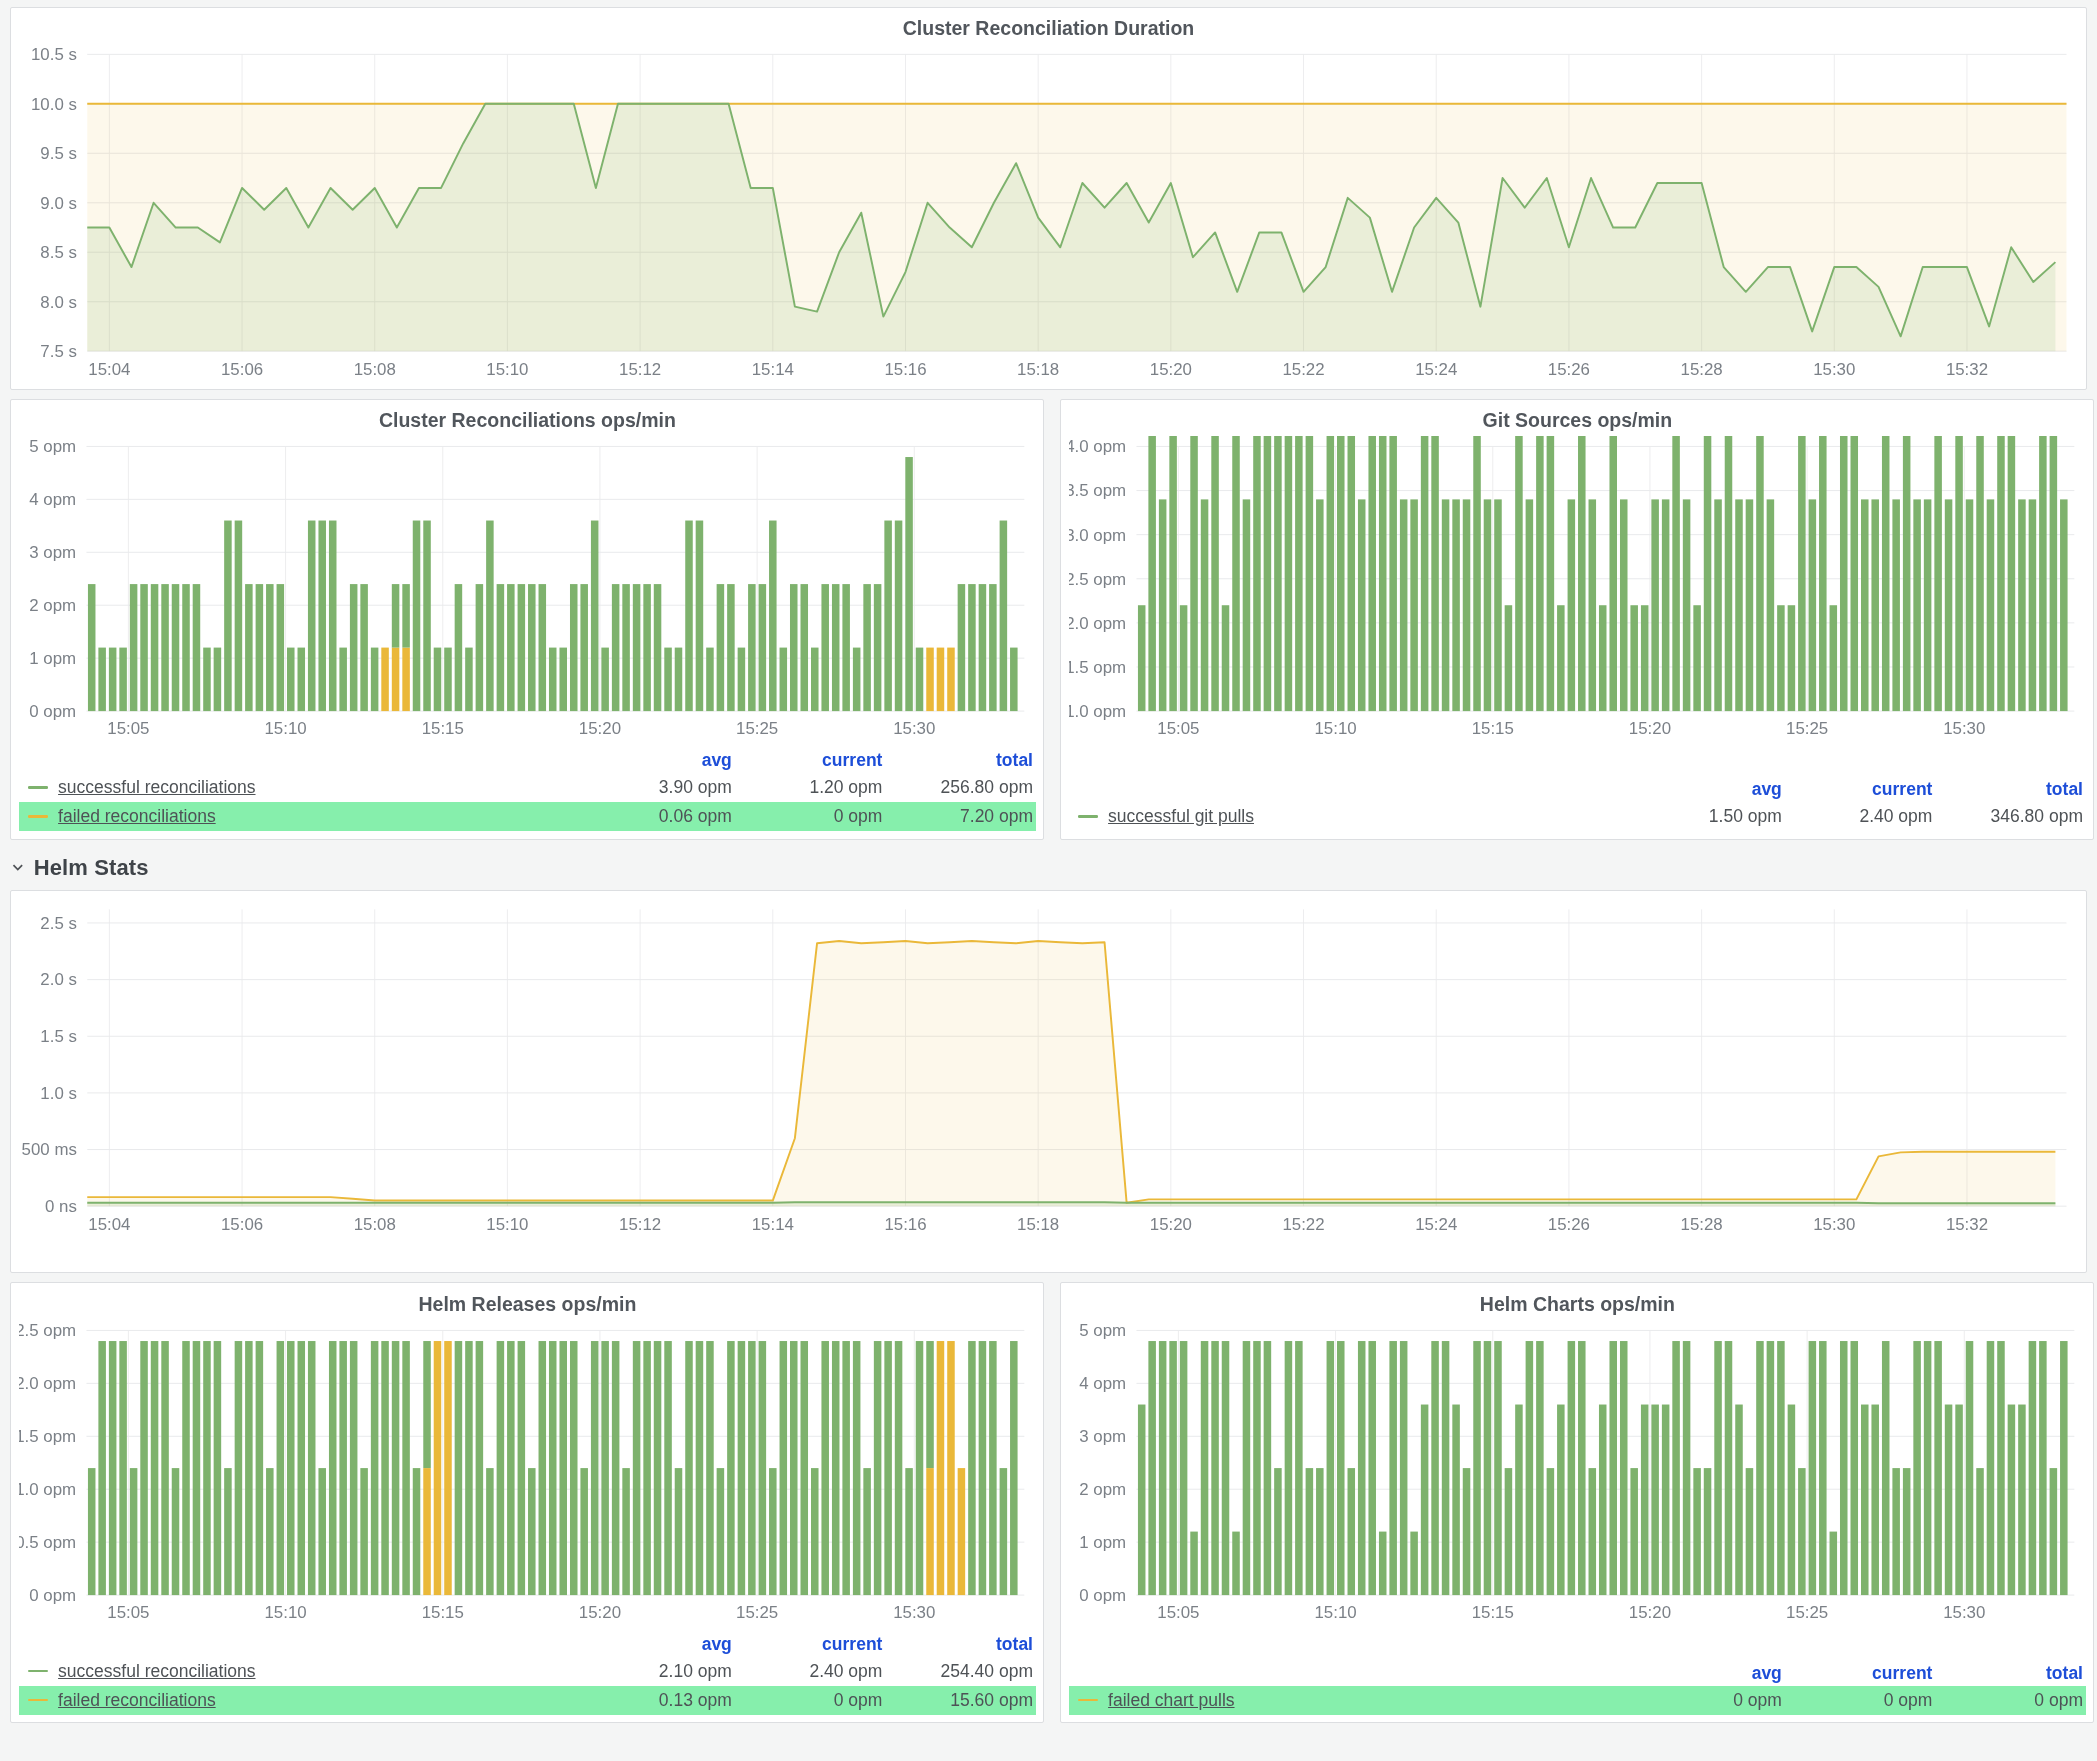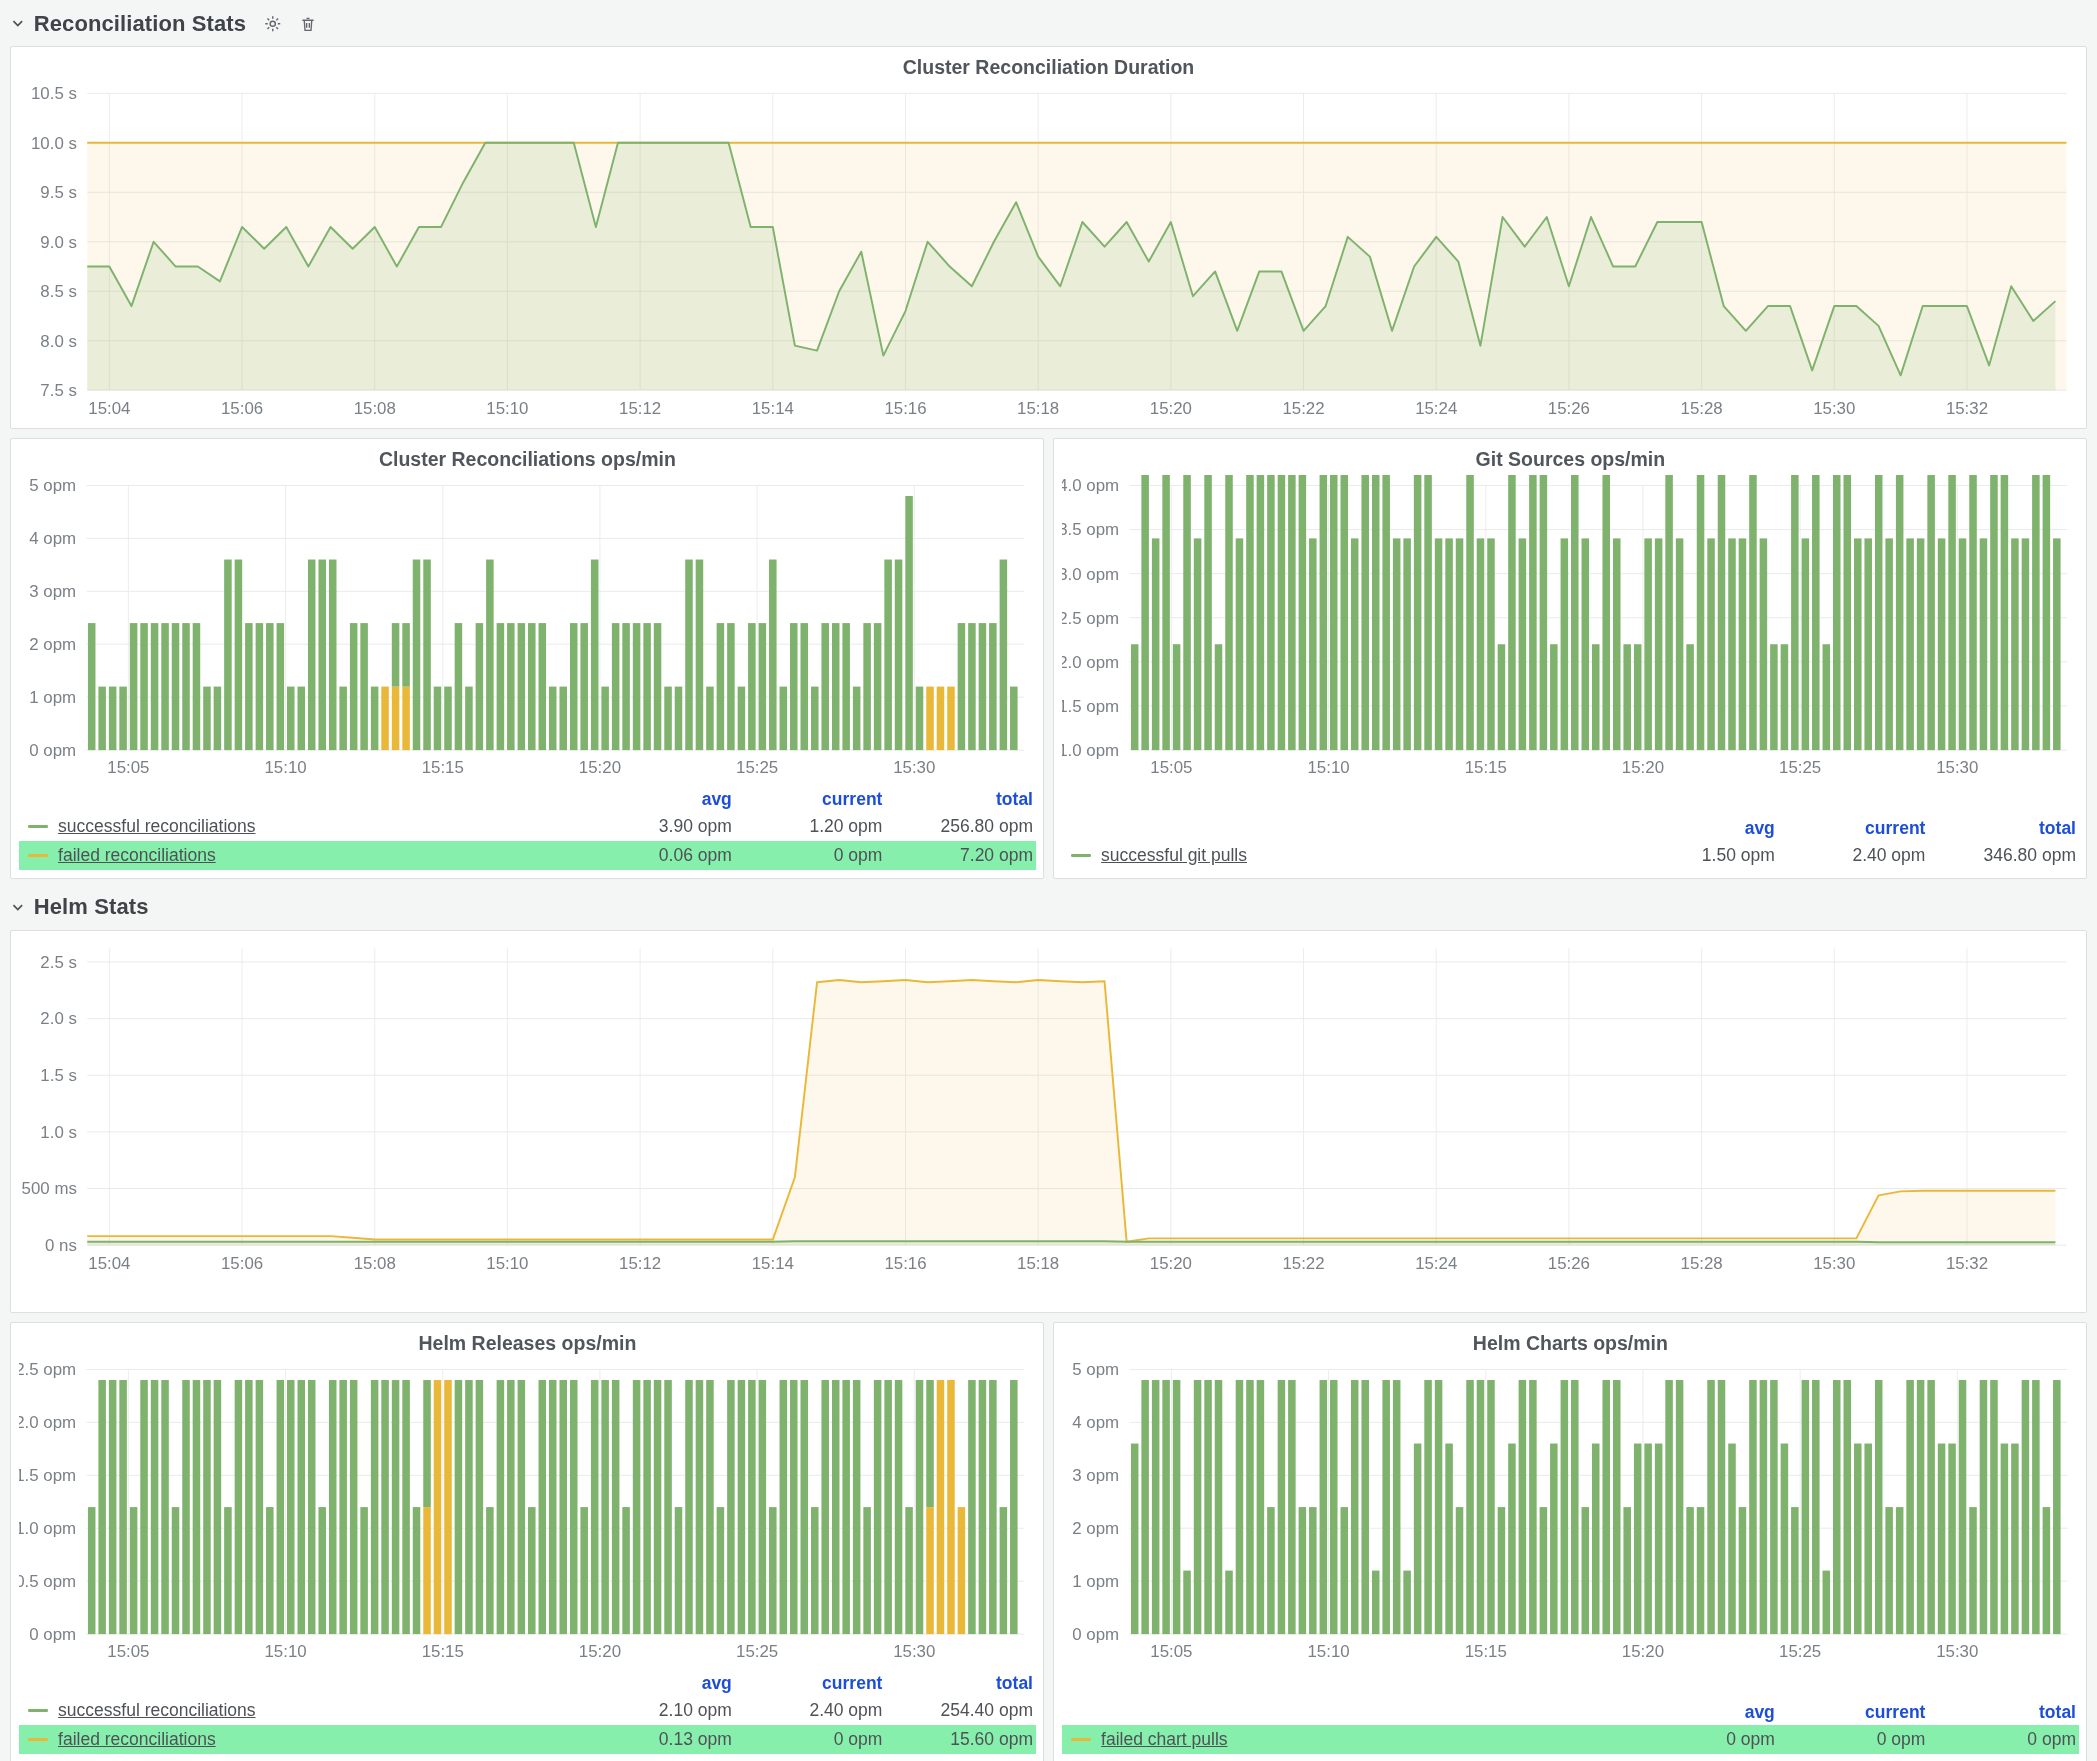--- a/index.html
+++ b/index.html
@@ -12,21 +12,21 @@
   .sec{display:flex;align-items:center;gap:7.8px;height:34px;margin-bottom:5.2px;}
   .sec-chevron{display:flex;align-items:center;}
   .sec-title{font-size:22px;font-weight:700;color:#3f4449;letter-spacing:0.1px;}
   .sec-icons{display:flex;align-items:center;gap:17px;margin-left:9px;color:#64686e;}
   .panel{
     background:#ffffff;border:0.6px solid #dcdee1;border-radius:2px;
     padding:7.8px;box-sizing:border-box;
   }
   .panel-full{height:383px;}
   .panel-half{width:1034px;height:441px;display:flex;flex-direction:column;}
-  .row{display:flex;gap:9px;margin-top:0;}
+  .row{display:flex;gap:16px;margin-top:0;}
   .mt{margin-top:9px;}
   .ptitle{
     text-align:center;font-size:19.5px;font-weight:700;color:#51565c;
     height:28.5px;line-height:26px;cursor:pointer;
   }
   svg.chart{display:block;}
   svg .tick{font-size:26px;fill:#7b8087;font-family:"Liberation Sans","DejaVu Sans",sans-serif;}
   .legend{margin-top:auto;}
   .legend-row{display:flex;align-items:center;height:29px;font-size:17.5px;color:#4e5256;}
   .legend-row.striped{background:#86efac;}
@@ -35,41 +35,20 @@
   .l-col{width:148px;text-align:right;padding-right:2.6px;white-space:nowrap;}
   .l-col.head{color:#1d4ed8;font-weight:700;cursor:pointer;}
   .dash{width:19.5px;height:2.6px;border-radius:1.3px;display:inline-block;background:#999;}
   .iconbtn{cursor:pointer;display:flex;align-items:center;}
 </style>
 </head>
 <body>
 
 <div class="wrap">
 
-  <div class="sec">
-    <span class="sec-chevron">
-      <svg width="15.6" height="15.6" viewBox="0 0 18 18">
-          <polyline points="4,6 9,11 14,6" fill="none" stroke="#4e5256" stroke-width="2"></polyline>
-        </svg>
-    </span>
-    <span class="sec-title">Reconciliation Stats</span>
-    <span class="sec-icons">
-      <span class="iconbtn">
-        <svg width="19.5" height="19.5" viewBox="0 0 24 24" fill="none" stroke="#64686e" stroke-width="1.8">
-          <circle cx="12" cy="12" r="3.2"></circle>
-          <path d="M12 2.8v3M12 18.2v3M2.8 12h3M18.2 12h3M5.5 5.5l2.1 2.1M16.4 16.4l2.1 2.1M18.5 5.5l-2.1 2.1M7.6 16.4l-2.1 2.1"></path>
-        </svg>
-      </span>
-      <span class="iconbtn">
-        <svg width="18" height="18" viewBox="0 0 24 24" fill="none" stroke="#64686e" stroke-width="1.8">
-          <path d="M4.5 7h15M10 4.5h4M7 7l1 13.5h8L17 7M10.2 10.5v6.5M13.8 10.5v6.5"></path>
-        </svg>
-      </span>
-    </span>
-  </div>
 
   <div class="panel panel-full">
     <div class="ptitle">Cluster Reconciliation Duration</div>
     <svg class="chart" width="2060" height="337" viewBox="0 0 3176 520">
         <line x1="138.12290502793297" x2="138.12290502793297" y1="16" y2="474" stroke="#ececee" stroke-width="1.5"></line>
         <text x="138.12290502793297" y="510" text-anchor="middle" class="tick">15:04</text>
         <line x1="342.86033519553075" x2="342.86033519553075" y1="16" y2="474" stroke="#ececee" stroke-width="1.5"></line>
         <text x="342.86033519553075" y="510" text-anchor="middle" class="tick">15:06</text>
         <line x1="547.5977653631285" x2="547.5977653631285" y1="16" y2="474" stroke="#ececee" stroke-width="1.5"></line>
         <text x="547.5977653631285" y="510" text-anchor="middle" class="tick">15:08</text>

